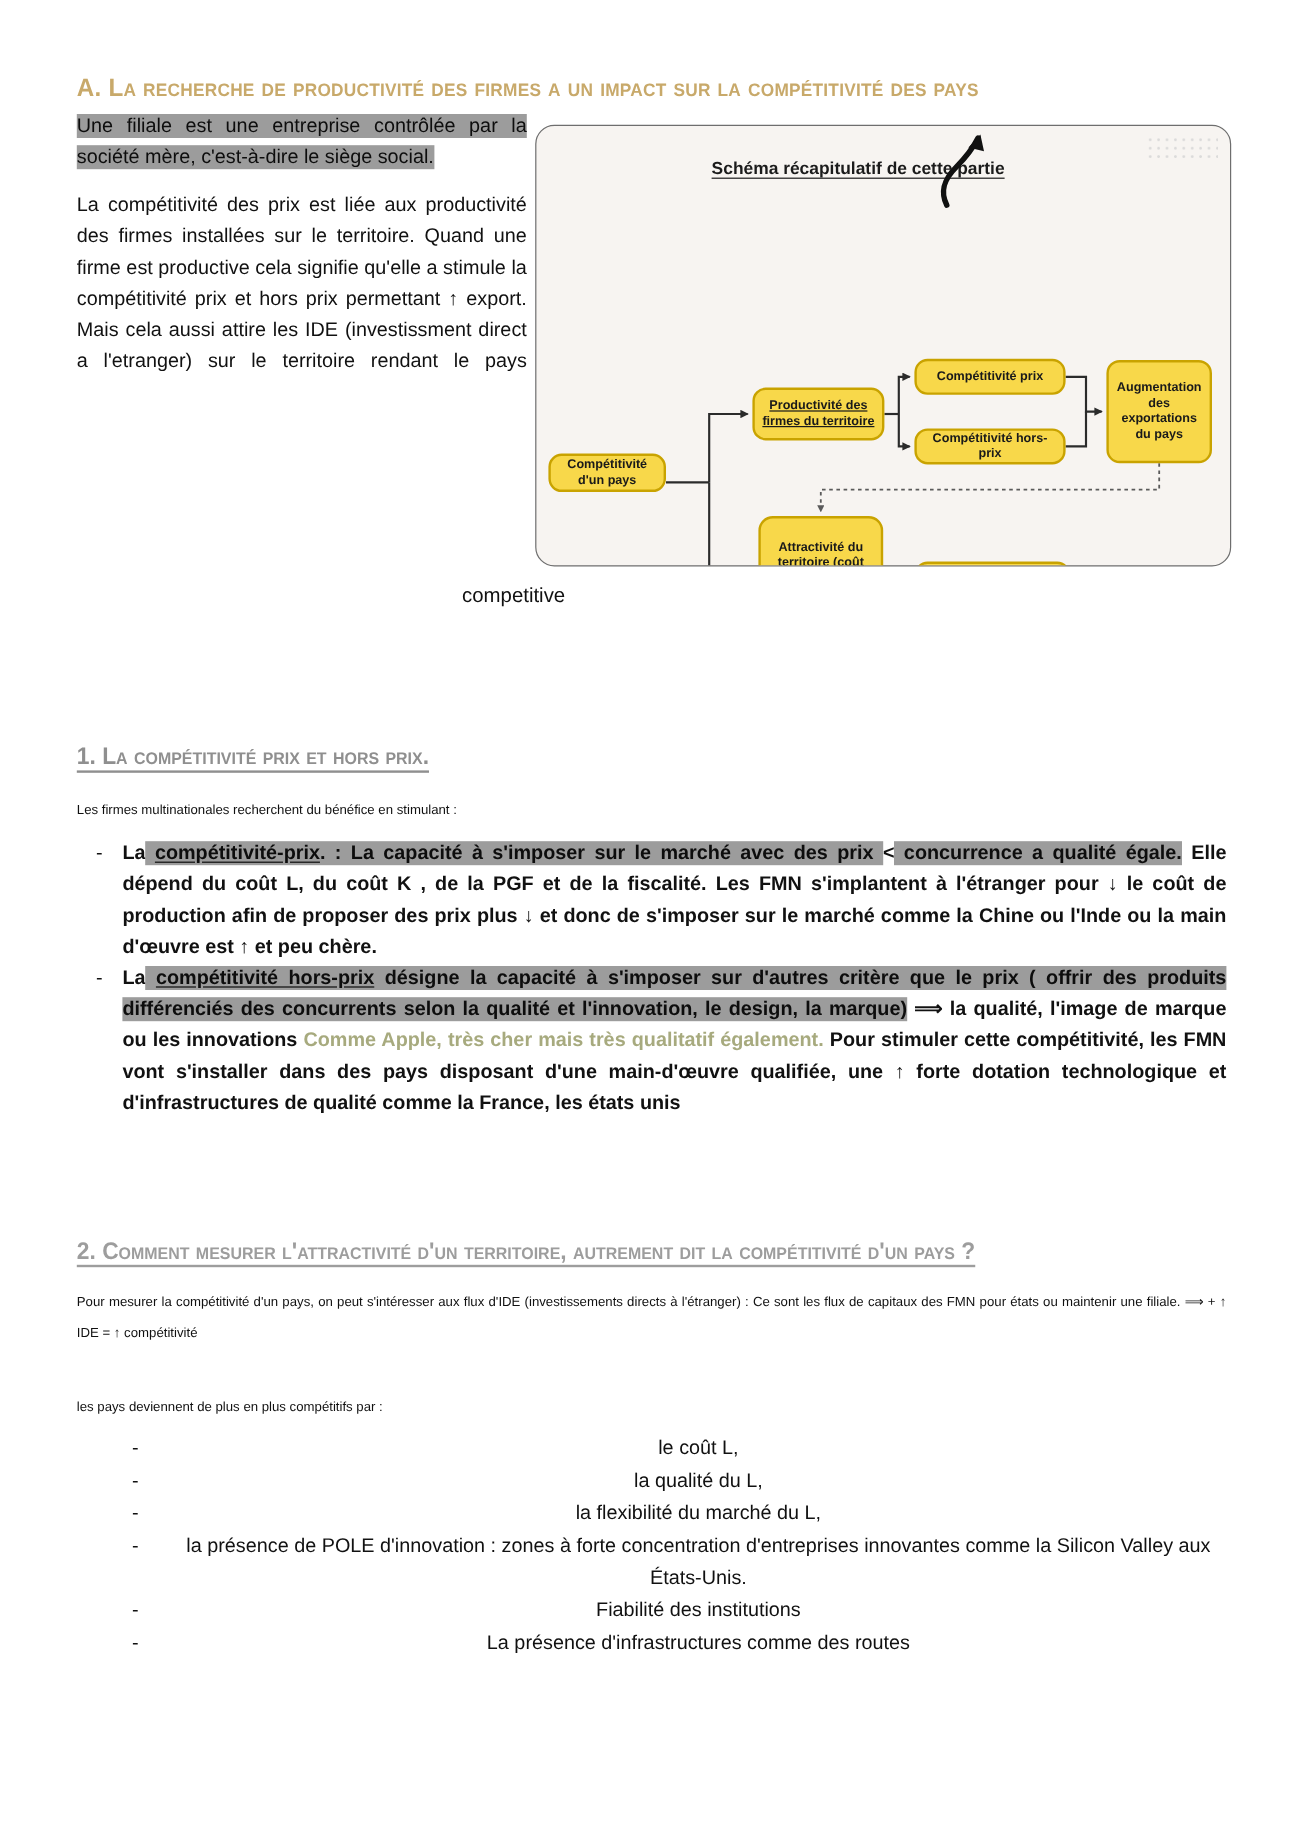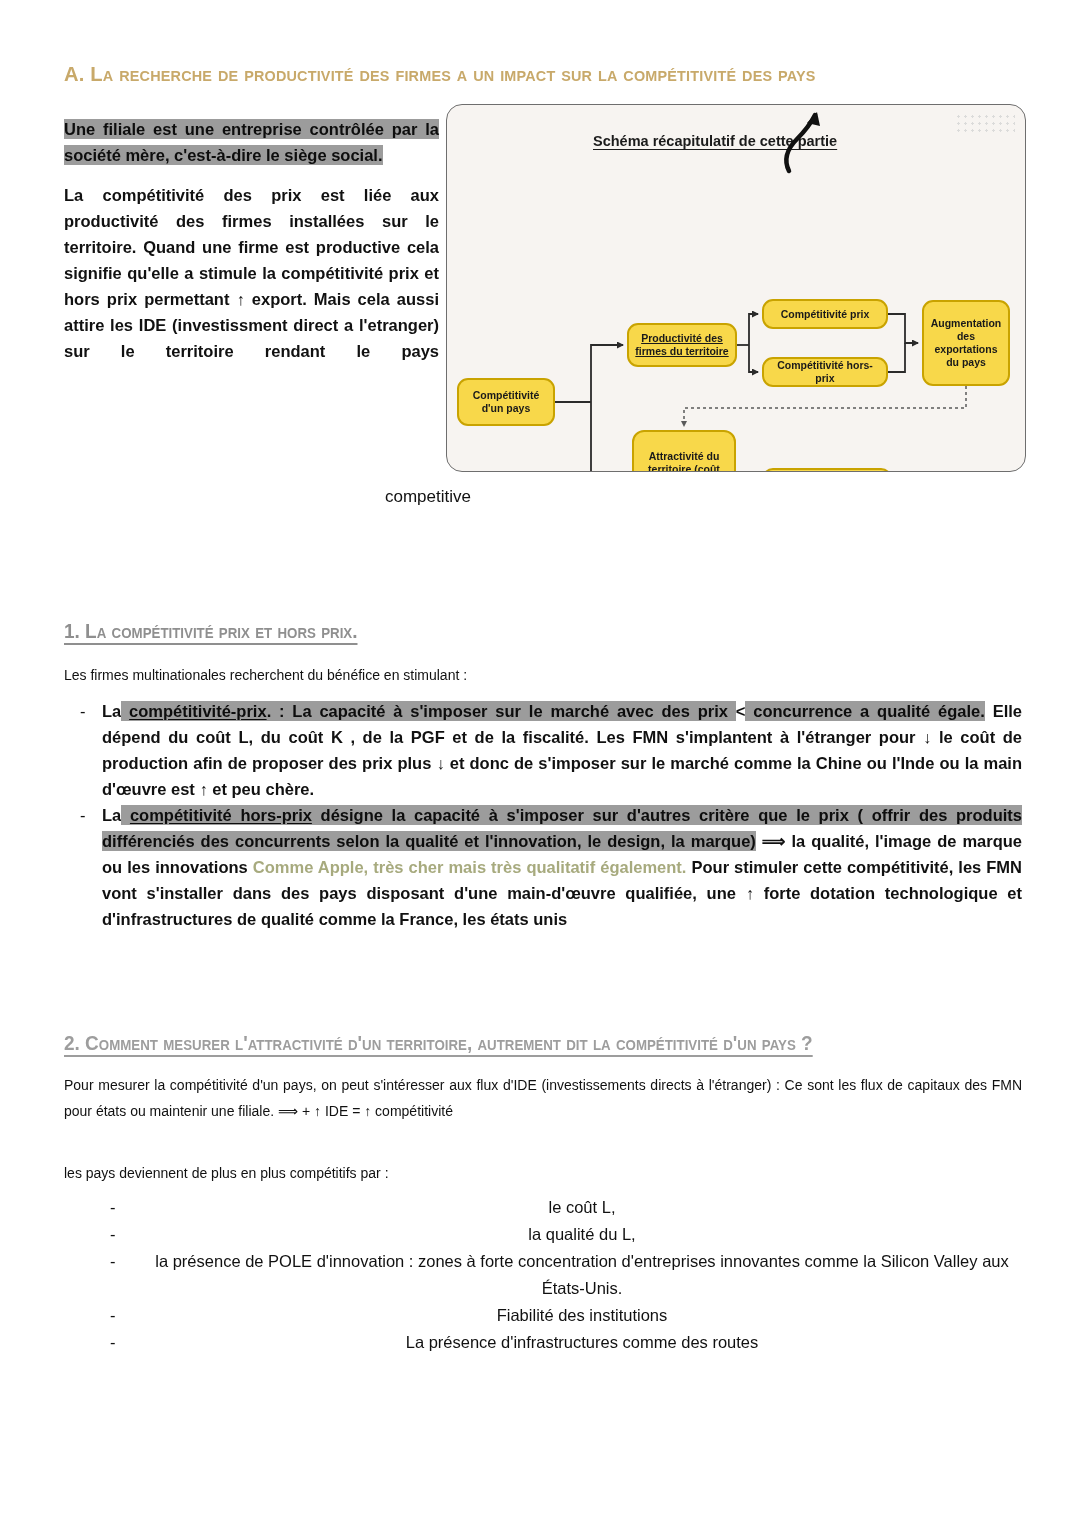--- a/index.html
+++ b/index.html
@@ -47,25 +47,25 @@
     font-family: "Liberation Sans Narrow", "Liberation Sans", sans-serif;
     transform: scaleX(0.95);
     transform-origin: left center;
   }
   #h-sec1 { top: 620px; }
   #h-sec2 { top: 1032px; color: #9d9d9d; }
 
   
   .left-col {
     position: absolute;
-    left: 64px; top: 116px; width: 375px;
+    left: 64px; top: 92px; width: 375px;
     font-size: 16.5px;
     line-height: 26px;
     text-align: justify;
-    font-weight: 700;
+    font-weight: 400;
   }
   .left-col p { margin: 0 0 14px 0; }
   .left-col p.last { text-align: justify; }
   .left-col p.last::after { content: ""; display: inline-block; width: 100%; }
 
   .hl {
     background: #9c9c9c;
     color: #0d0d0d;
     box-decoration-break: clone;
     -webkit-box-decoration-break: clone;
@@ -114,36 +114,36 @@
     border-radius: 11px;
     color: #1a1a1a;
     font-weight: 700;
     font-size: 10.5px;
     line-height: 13px;
     display: flex; align-items: center; justify-content: center;
     text-align: center;
     padding: 3px 5px;
     font-family: "Liberation Sans", sans-serif;
   }
-  #n-comp-pays   { left: 10px;  top: 273px; width: 98px;  height: 48px; }
+  #n-comp-pays   { left: 10px;  top: 273px; width: 98px;  height: 32px; }
   #n-prod        { left: 180px; top: 218px; width: 110px; height: 44px; text-decoration: underline; }
   #n-prix        { left: 315px; top: 194px; width: 126px; height: 30px; }
   #n-hors        { left: 315px; top: 252px; width: 126px; height: 30px; }
   #n-export      { left: 475px; top: 195px; width: 88px;  height: 86px; }
   #n-attract     { left: 185px; top: 325px; width: 104px; height: 104px;
                    border-radius: 12px; }
   #n-ide         { left: 315px; top: 363px; width: 130px; height: 30px; }
 
   .dia-svg { position: absolute; inset: 0; width: 580px; height: 368px; pointer-events: none; }
 
   
   .body-text {
     position: absolute;
     left: 64px; width: 958px;
-    font-size: 14px;
+    font-size: 11px;
     line-height: 26px;
     font-weight: 500;
     text-align: justify;
   }
   #lead-1 { top: 662px; }
   #lead-2 { top: 1072px; }
   #lead-3 { top: 1160px; text-align: left; }
   #lead-2 p, #lead-1 p { margin: 0; }
 
   ul.dash {
@@ -261,18 +261,19 @@
     <p>Pour mesurer la compétitivité d'un pays, on peut s'intéresser aux flux d'IDE (investissements directs à l'étranger) : Ce sont les flux de capitaux des FMN pour états ou maintenir une filiale. ⟹ + ↑ IDE = ↑ compétitivité</p>
   </div>
 
   <div class="body-text" id="lead-3">
     <span>les pays deviennent de plus en plus compétitifs par :</span>
   </div>
 
   <ul class="dash" id="list-2">
     <li>le coût L,</li>
     <li>la qualité du L,</li>
+    <li>la flexibilité du marché du L,</li>
     <li>la présence de POLE d'innovation : zones à forte concentration d'entreprises innovantes comme la Silicon Valley aux États-Unis.</li>
     <li>Fiabilité des institutions</li>
     <li>La présence d'infrastructures comme des routes</li>
   </ul>
 
 </div>
 
 </body></html>

